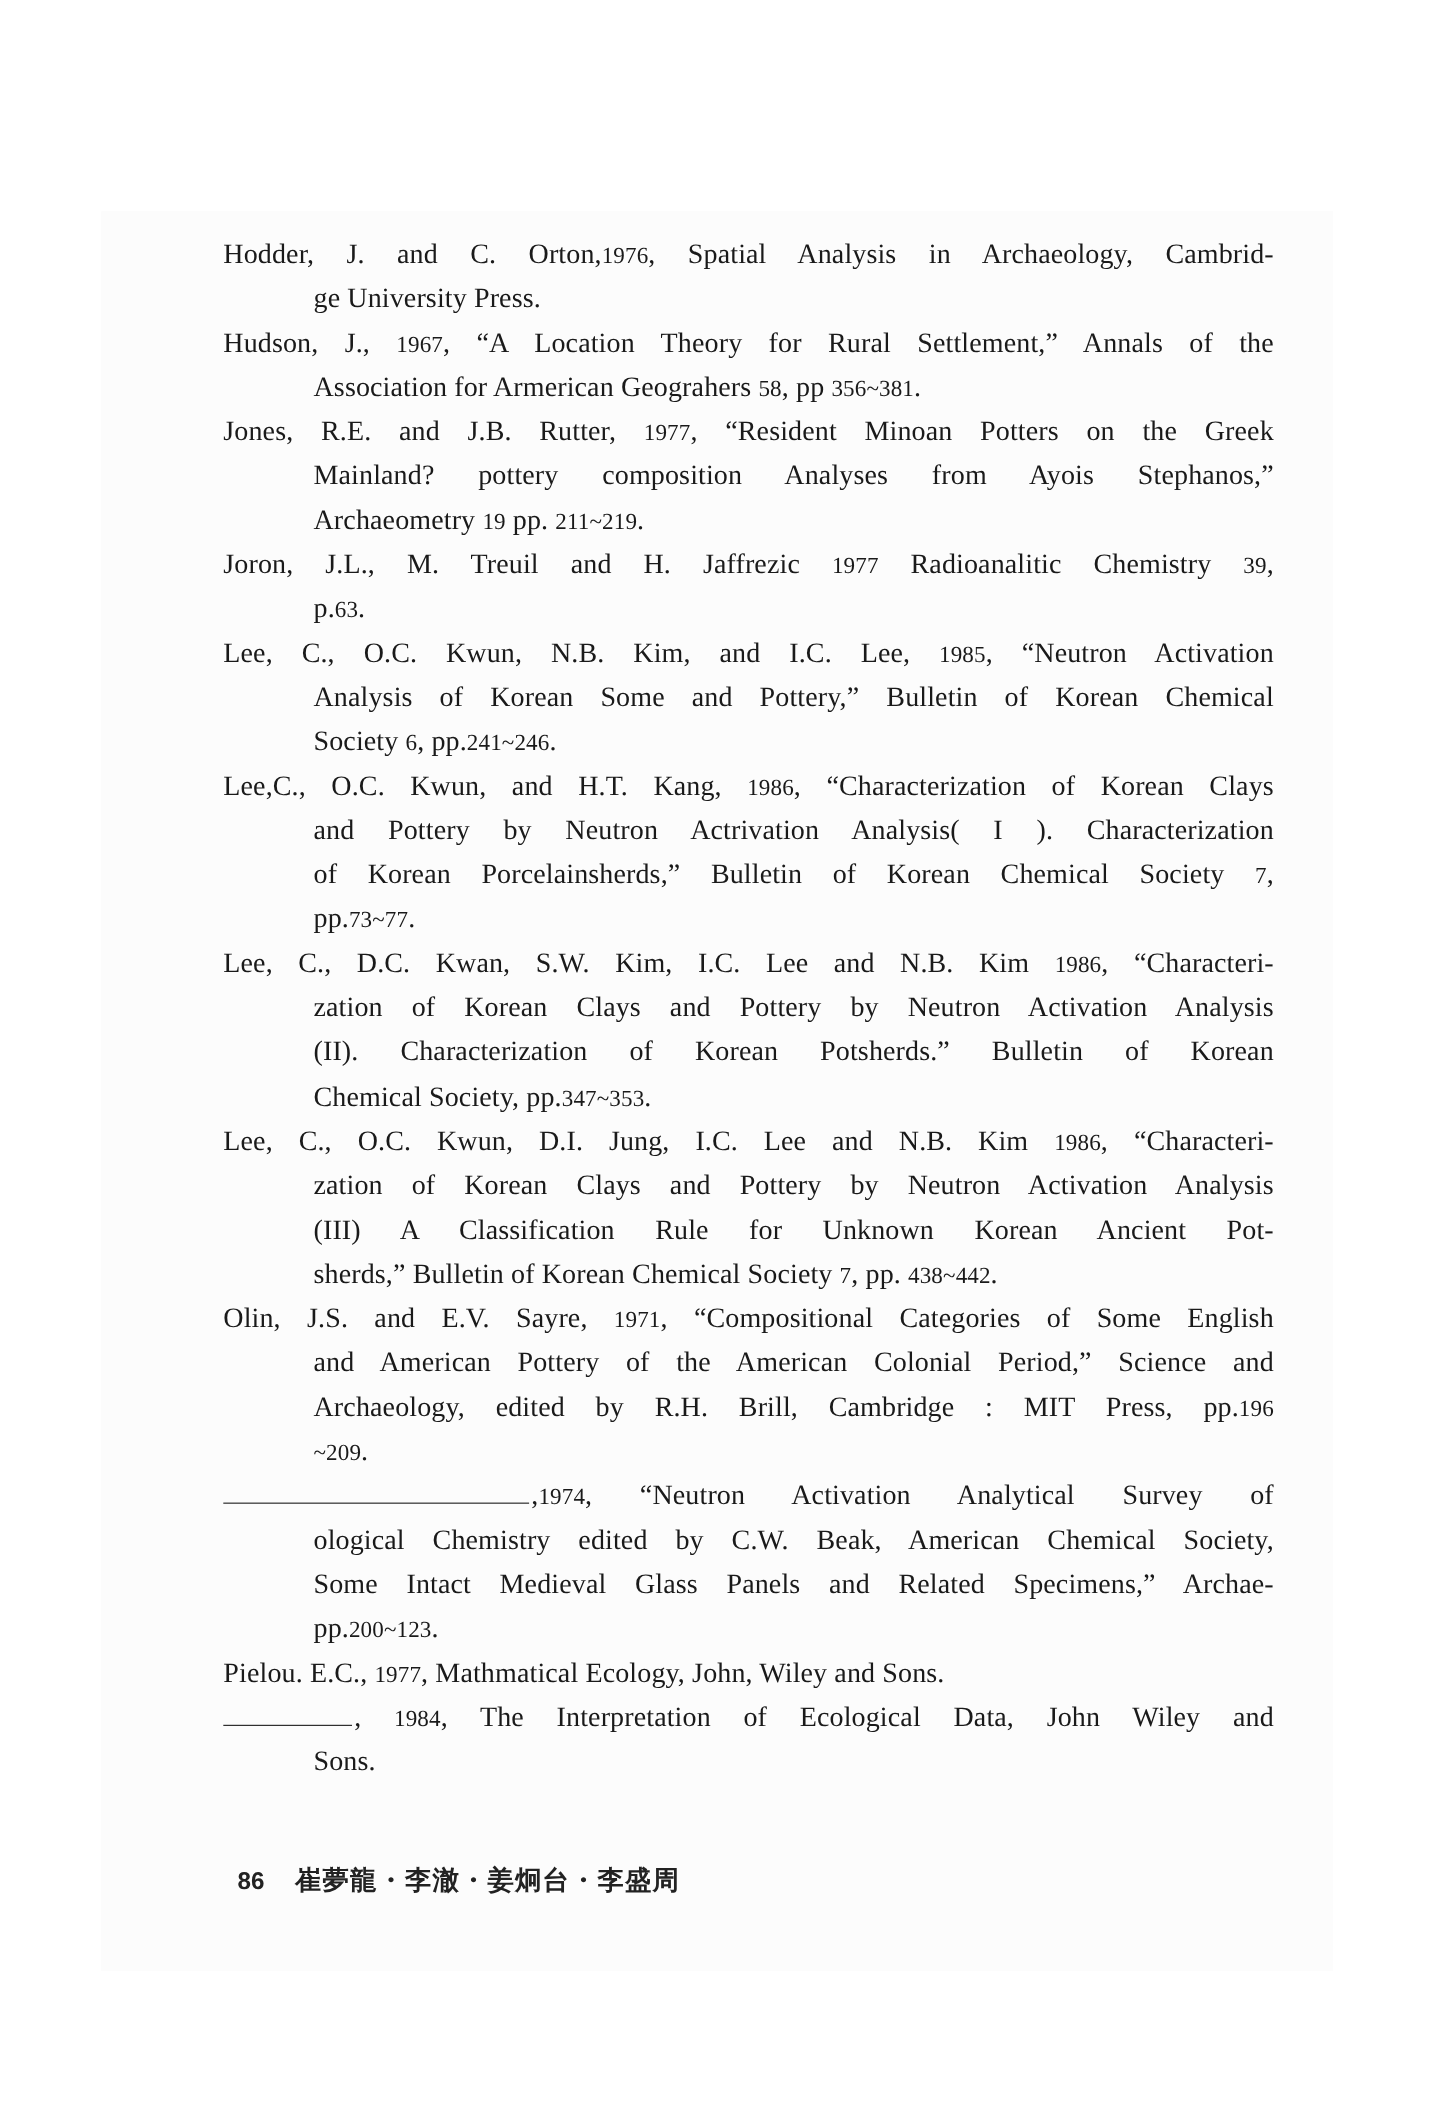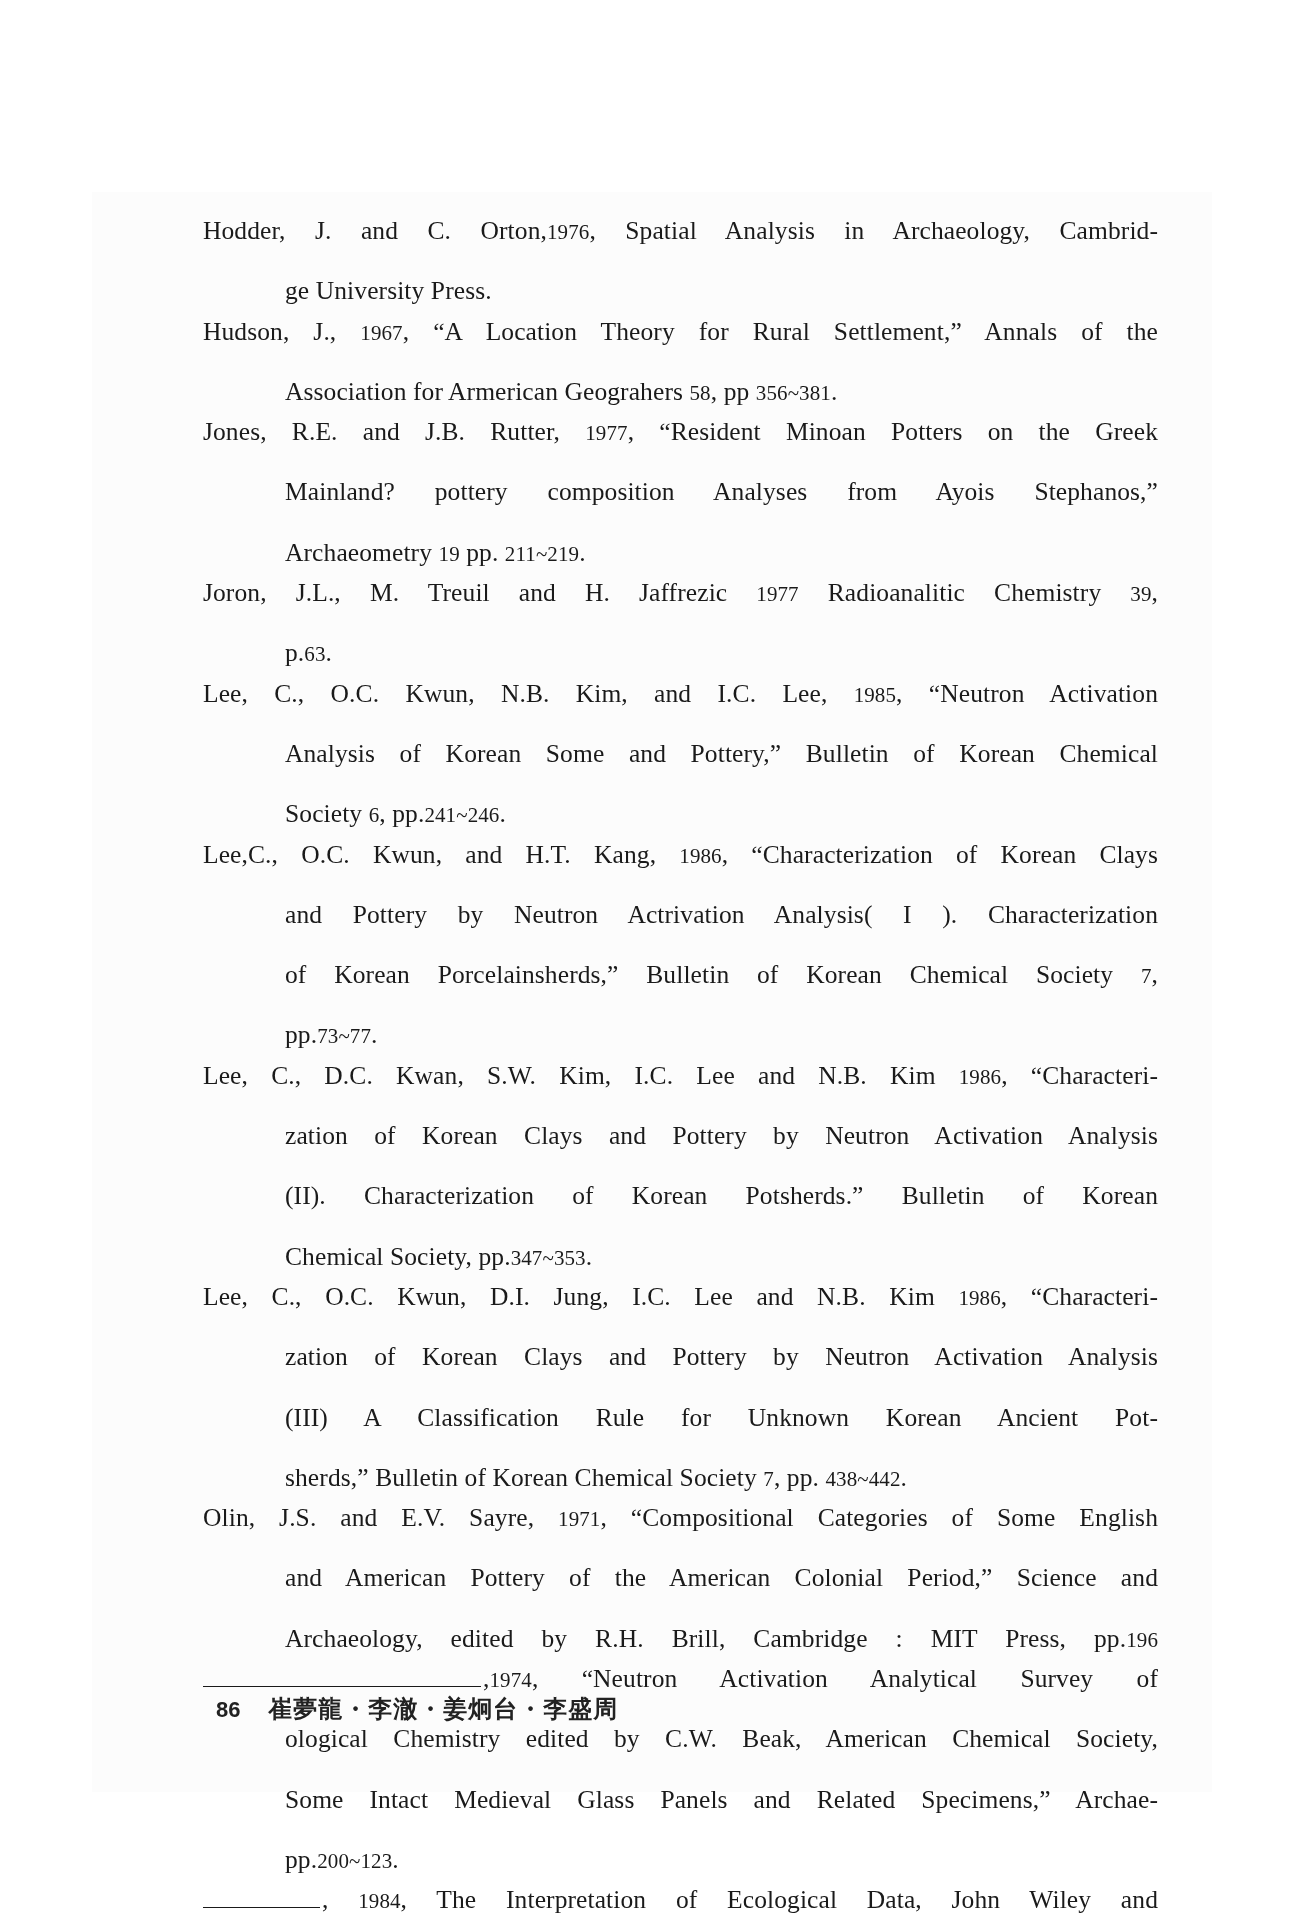--- a/index.html
+++ b/index.html
@@ -42,21 +42,20 @@
       white-space: nowrap;
       text-align: justify;
       text-align-last: justify;
       letter-spacing: 0.1px;
     }
     .line.first {
       padding-left: 0;
     }
     .line.cont {
       padding-left: 82px;
-      margin-top: 20px;
     }
     .line.nojust {
       text-align: left;
       text-align-last: left;
     }
     .it {
     }
     .num {
       font-size: 21px;
       font-variant-numeric: oldstyle-nums;
@@ -134,26 +133,30 @@
     <div class="entry">
       <span class="line first"><span>Lee, C., O.C. Kwun, D.I. Jung, I.C. Lee and N.B. Kim </span><span class="num">1986</span><span>,   “Characteri-</span></span>
       <span class="line cont"><span>zation of Korean Clays and Pottery by Neutron Activation Analysis</span></span>
       <span class="line cont"><span>(III)  A Classification Rule for Unknown Korean Ancient Pot-</span></span>
       <span class="line cont nojust"><span>sherds,” </span><span class="it">Bulletin of Korean Chemical Society</span><span> </span><span class="num">7</span><span>,  pp. </span><span class="num">438~442</span><span>.</span></span>
     </div>
     <div class="entry">
       <span class="line first"><span>Olin, J.S. and E.V. Sayre, </span><span class="num">1971</span><span>,  “Compositional Categories of Some English</span></span>
       <span class="line cont"><span>and American Pottery of the American Colonial Period,” </span><span class="it">Science and</span></span>
       <span class="line cont"><span class="it">Archaeology,</span><span>   edited by R.H. Brill, Cambridge : MIT Press, pp.</span><span class="num">196</span></span>
+      <span class="line cont nojust"><span class="num">~209</span><span>.</span></span>
     </div>
     <div class="entry">
       <span class="line first"><span class="rule long"></span><span>,</span><span class="num">1974</span><span>, “Neutron Activation Analytical Survey of</span></span>
       <span class="line cont"><span class="it">ological Chemistry</span><span> edited by C.W. Beak, American Chemical Society,</span></span>
       <span class="line cont"><span>Some Intact Medieval Glass Panels and Related Specimens,” </span><span class="it">Archae-</span></span>
       <span class="line cont nojust"><span>pp.</span><span class="num">200~123</span><span>.</span></span>
+    </div>
+    <div class="entry">
+      <span class="line first nojust"><span>Pielou. E.C., </span><span class="num">1977</span><span>, </span><span class="it">Mathmatical Ecology,</span><span> John, Wiley and Sons.</span></span>
     </div>
     <div class="entry">
       <span class="line first"><span class="rule short"></span><span>, </span><span class="num">1984</span><span>,  </span><span class="it">The Interpretation of Ecological Data,</span><span>  John Wiley and</span></span>
       <span class="line cont nojust"><span>Sons.</span></span>
     </div>
   </div>
 
 <div class="footer">
   <span class="pgnum">86</span>
   <span class="authors">崔夢龍・李澈・姜炯台・李盛周</span>

